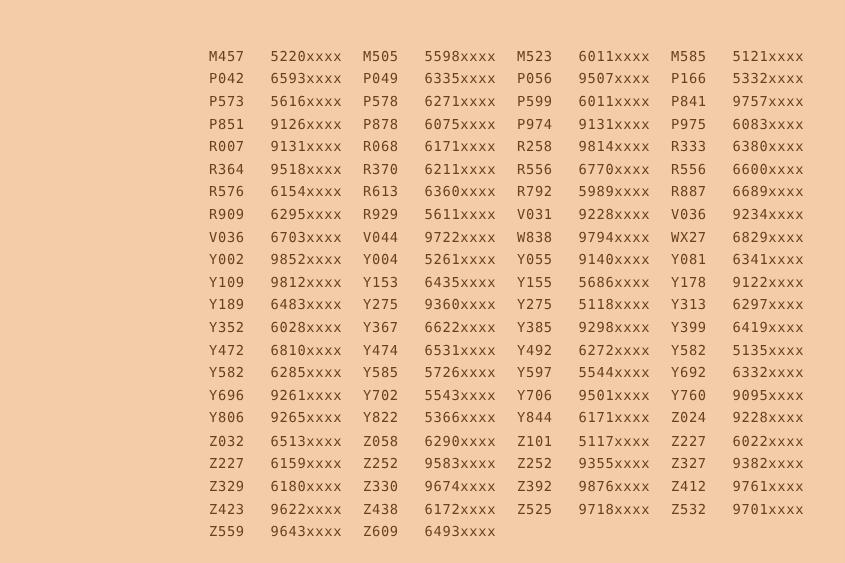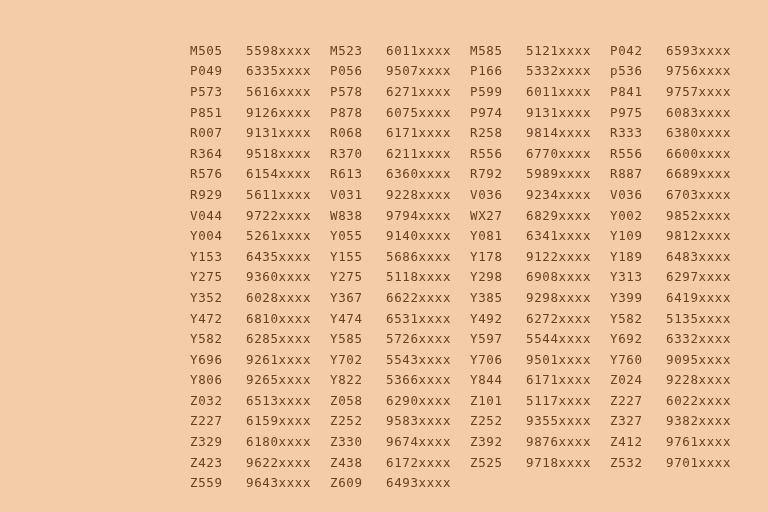--- a/index.html
+++ b/index.html
@@ -39,67 +39,67 @@
     width: 10px;
   }
   .val {
     display: inline-block;
   }
 </style>
 </head>
 <body>
 
 <div id="sheet">
+    <div class="cell"><span class="code">M457</span><span class="gap"></span><span class="val">5220xxxx</span></div>
     <div class="cell"><span class="code">M505</span><span class="gap"></span><span class="val">5598xxxx</span></div>
     <div class="cell"><span class="code">M523</span><span class="gap"></span><span class="val">6011xxxx</span></div>
     <div class="cell"><span class="code">M585</span><span class="gap"></span><span class="val">5121xxxx</span></div>
     <div class="cell"><span class="code">P042</span><span class="gap"></span><span class="val">6593xxxx</span></div>
     <div class="cell"><span class="code">P049</span><span class="gap"></span><span class="val">6335xxxx</span></div>
     <div class="cell"><span class="code">P056</span><span class="gap"></span><span class="val">9507xxxx</span></div>
     <div class="cell"><span class="code">P166</span><span class="gap"></span><span class="val">5332xxxx</span></div>
-    <div class="cell"><span class="code">p536</span><span class="gap"></span><span class="val">9756xxxx</span></div>
     <div class="cell"><span class="code">P573</span><span class="gap"></span><span class="val">5616xxxx</span></div>
     <div class="cell"><span class="code">P578</span><span class="gap"></span><span class="val">6271xxxx</span></div>
     <div class="cell"><span class="code">P599</span><span class="gap"></span><span class="val">6011xxxx</span></div>
     <div class="cell"><span class="code">P841</span><span class="gap"></span><span class="val">9757xxxx</span></div>
     <div class="cell"><span class="code">P851</span><span class="gap"></span><span class="val">9126xxxx</span></div>
     <div class="cell"><span class="code">P878</span><span class="gap"></span><span class="val">6075xxxx</span></div>
     <div class="cell"><span class="code">P974</span><span class="gap"></span><span class="val">9131xxxx</span></div>
     <div class="cell"><span class="code">P975</span><span class="gap"></span><span class="val">6083xxxx</span></div>
     <div class="cell"><span class="code">R007</span><span class="gap"></span><span class="val">9131xxxx</span></div>
     <div class="cell"><span class="code">R068</span><span class="gap"></span><span class="val">6171xxxx</span></div>
     <div class="cell"><span class="code">R258</span><span class="gap"></span><span class="val">9814xxxx</span></div>
     <div class="cell"><span class="code">R333</span><span class="gap"></span><span class="val">6380xxxx</span></div>
     <div class="cell"><span class="code">R364</span><span class="gap"></span><span class="val">9518xxxx</span></div>
     <div class="cell"><span class="code">R370</span><span class="gap"></span><span class="val">6211xxxx</span></div>
     <div class="cell"><span class="code">R556</span><span class="gap"></span><span class="val">6770xxxx</span></div>
     <div class="cell"><span class="code">R556</span><span class="gap"></span><span class="val">6600xxxx</span></div>
     <div class="cell"><span class="code">R576</span><span class="gap"></span><span class="val">6154xxxx</span></div>
     <div class="cell"><span class="code">R613</span><span class="gap"></span><span class="val">6360xxxx</span></div>
     <div class="cell"><span class="code">R792</span><span class="gap"></span><span class="val">5989xxxx</span></div>
     <div class="cell"><span class="code">R887</span><span class="gap"></span><span class="val">6689xxxx</span></div>
+    <div class="cell"><span class="code">R909</span><span class="gap"></span><span class="val">6295xxxx</span></div>
     <div class="cell"><span class="code">R929</span><span class="gap"></span><span class="val">5611xxxx</span></div>
     <div class="cell"><span class="code">V031</span><span class="gap"></span><span class="val">9228xxxx</span></div>
     <div class="cell"><span class="code">V036</span><span class="gap"></span><span class="val">9234xxxx</span></div>
     <div class="cell"><span class="code">V036</span><span class="gap"></span><span class="val">6703xxxx</span></div>
     <div class="cell"><span class="code">V044</span><span class="gap"></span><span class="val">9722xxxx</span></div>
     <div class="cell"><span class="code">W838</span><span class="gap"></span><span class="val">9794xxxx</span></div>
     <div class="cell"><span class="code">WX27</span><span class="gap"></span><span class="val">6829xxxx</span></div>
     <div class="cell"><span class="code">Y002</span><span class="gap"></span><span class="val">9852xxxx</span></div>
     <div class="cell"><span class="code">Y004</span><span class="gap"></span><span class="val">5261xxxx</span></div>
     <div class="cell"><span class="code">Y055</span><span class="gap"></span><span class="val">9140xxxx</span></div>
     <div class="cell"><span class="code">Y081</span><span class="gap"></span><span class="val">6341xxxx</span></div>
     <div class="cell"><span class="code">Y109</span><span class="gap"></span><span class="val">9812xxxx</span></div>
     <div class="cell"><span class="code">Y153</span><span class="gap"></span><span class="val">6435xxxx</span></div>
     <div class="cell"><span class="code">Y155</span><span class="gap"></span><span class="val">5686xxxx</span></div>
     <div class="cell"><span class="code">Y178</span><span class="gap"></span><span class="val">9122xxxx</span></div>
     <div class="cell"><span class="code">Y189</span><span class="gap"></span><span class="val">6483xxxx</span></div>
     <div class="cell"><span class="code">Y275</span><span class="gap"></span><span class="val">9360xxxx</span></div>
     <div class="cell"><span class="code">Y275</span><span class="gap"></span><span class="val">5118xxxx</span></div>
-    <div class="cell"><span class="code">Y298</span><span class="gap"></span><span class="val">6908xxxx</span></div>
     <div class="cell"><span class="code">Y313</span><span class="gap"></span><span class="val">6297xxxx</span></div>
     <div class="cell"><span class="code">Y352</span><span class="gap"></span><span class="val">6028xxxx</span></div>
     <div class="cell"><span class="code">Y367</span><span class="gap"></span><span class="val">6622xxxx</span></div>
     <div class="cell"><span class="code">Y385</span><span class="gap"></span><span class="val">9298xxxx</span></div>
     <div class="cell"><span class="code">Y399</span><span class="gap"></span><span class="val">6419xxxx</span></div>
     <div class="cell"><span class="code">Y472</span><span class="gap"></span><span class="val">6810xxxx</span></div>
     <div class="cell"><span class="code">Y474</span><span class="gap"></span><span class="val">6531xxxx</span></div>
     <div class="cell"><span class="code">Y492</span><span class="gap"></span><span class="val">6272xxxx</span></div>
     <div class="cell"><span class="code">Y582</span><span class="gap"></span><span class="val">5135xxxx</span></div>
     <div class="cell"><span class="code">Y582</span><span class="gap"></span><span class="val">6285xxxx</span></div>

